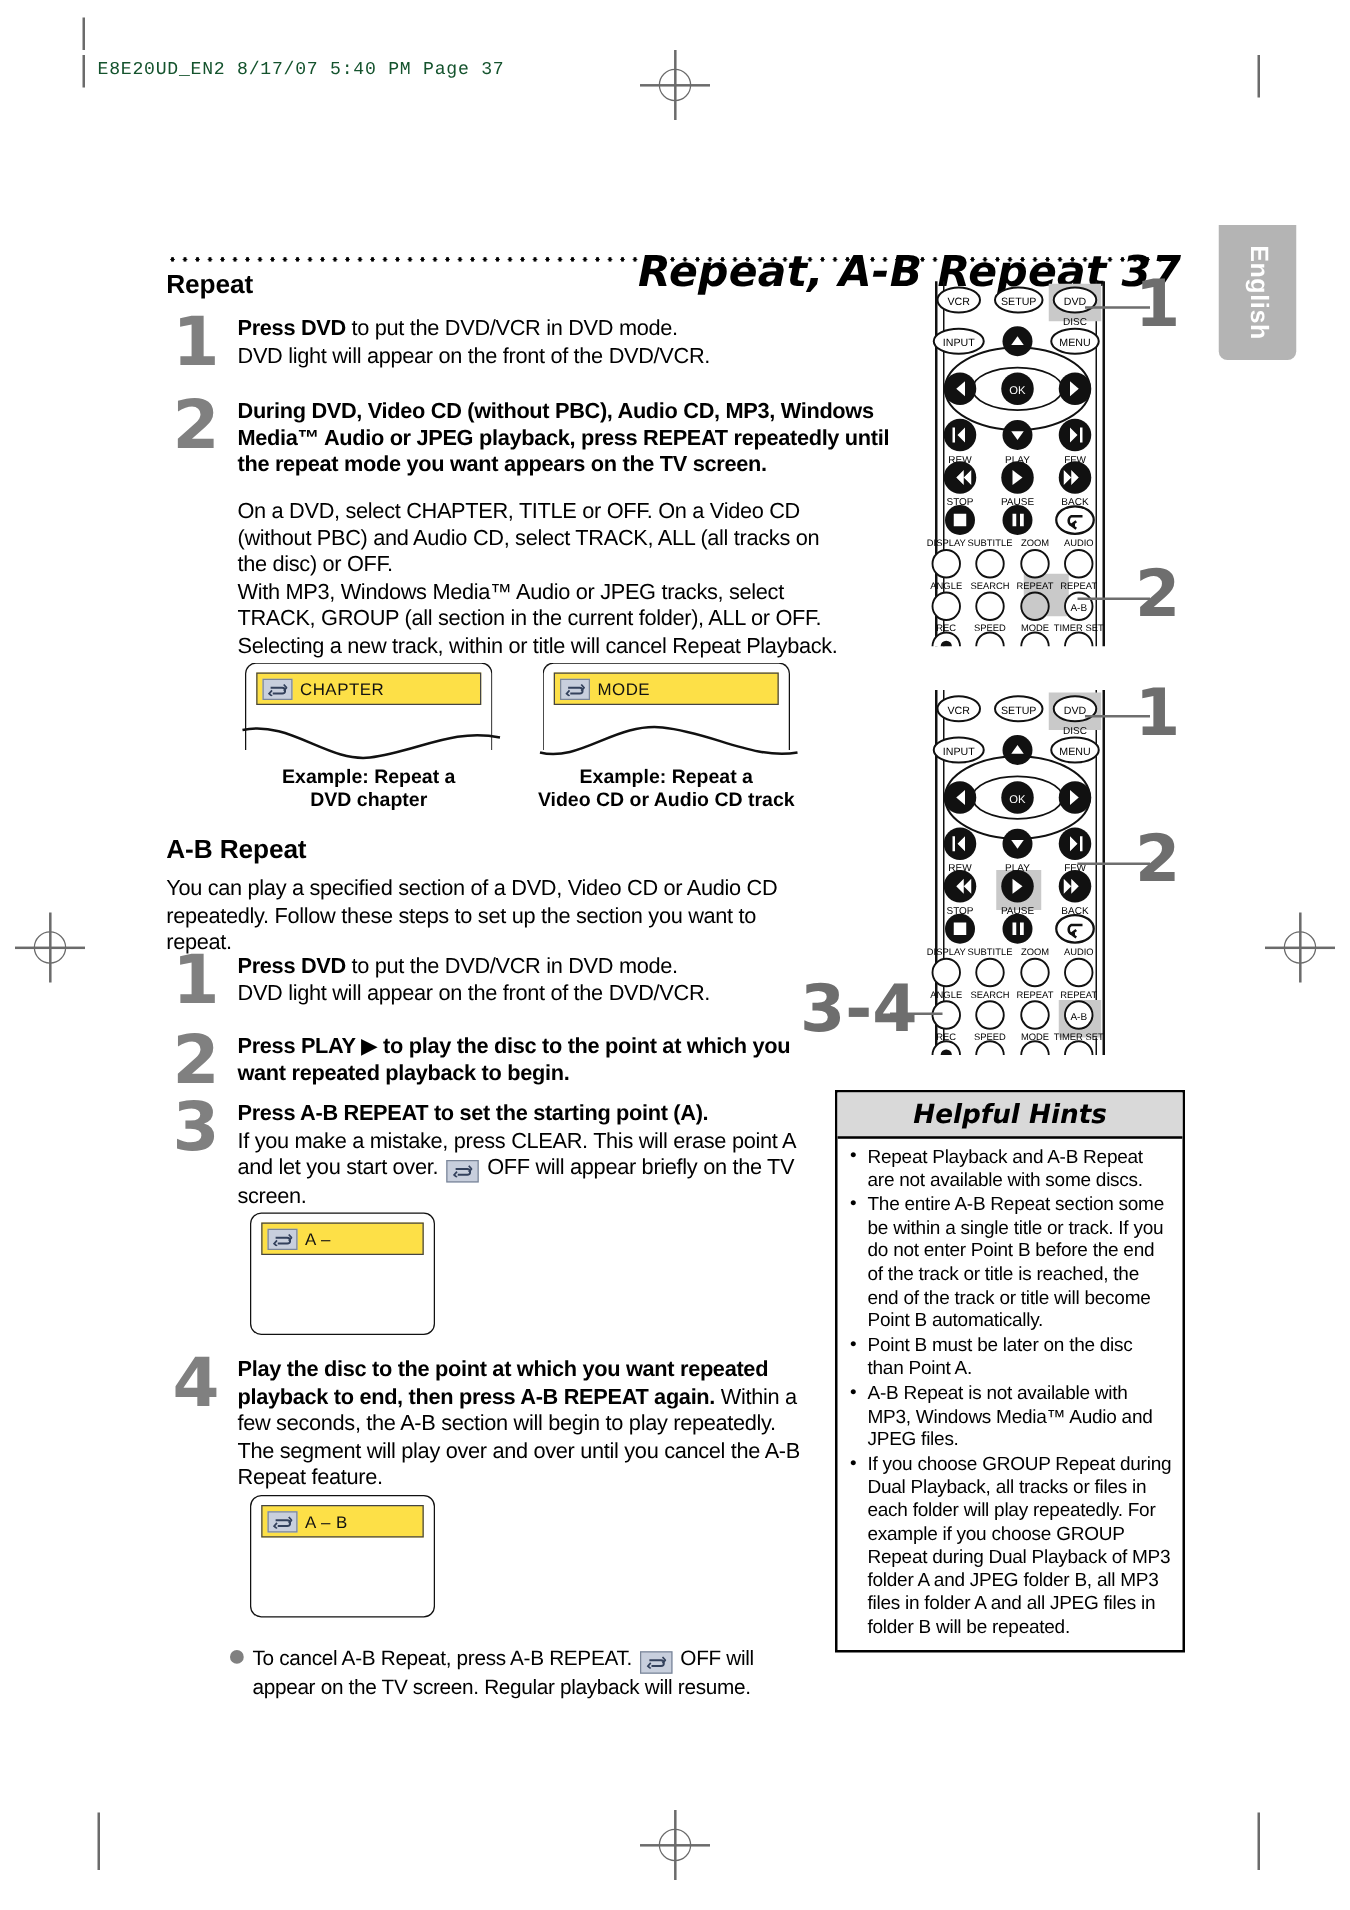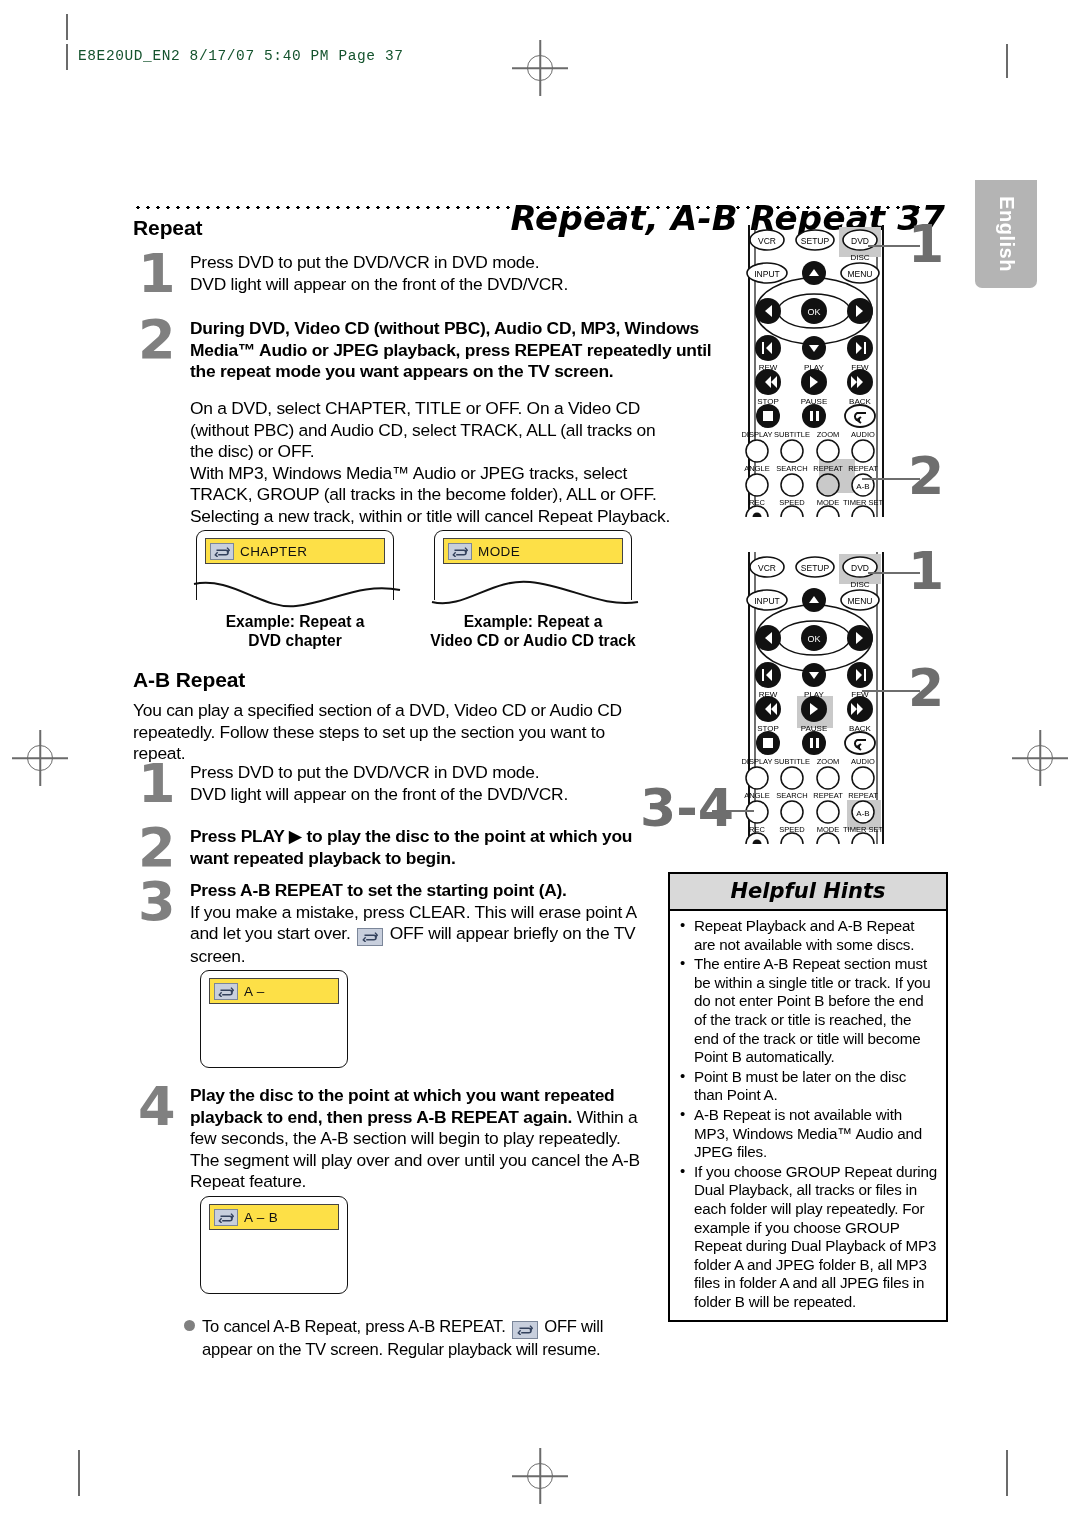--- a/index.html
+++ b/index.html
@@ -28,21 +28,21 @@
 
   
   .engtab{position:absolute;left:975px;top:180px;width:62px;height:108px;background:#b4b4b4;
           border-radius:0 0 7px 7px;}
   .engtab span{position:absolute;left:50%;top:50%;transform:translate(-50%,-50%) rotate(90deg);
           color:#fff;font-weight:bold;font-size:20px;letter-spacing:.5px;white-space:nowrap;}
 
   
   .h2{font-size:21px;font-weight:bold;letter-spacing:-.1px;}
   .body{font-size:17.4px;line-height:21.5px;letter-spacing:-.25px;}
-  .body b{font-weight:normal;}
+  .body b{font-weight:bold;}
   .bold{font-weight:bold;}
 
   
   .step{position:absolute;display:flex;}
   .stepnum{width:52px;flex:0 0 52px;font-size:54px;font-weight:bold;color:#808080;
            line-height:44px;text-align:left;font-family:"DejaVu Sans",sans-serif;}
   .steptxt{flex:1;}
 
   
   .tvbox{position:absolute;}
@@ -136,21 +136,21 @@
   <div class="step" style="left:138px;top:318px;width:580px;">
     <div class="stepnum">2</div>
     <div class="steptxt body bold">During DVD, Video CD (without PBC), Audio CD, MP3, Windows Media™ Audio or JPEG playback, press REPEAT repeatedly until the repeat mode you want appears on the TV screen.</div>
   </div>
 
   <div class="body" style="position:absolute;left:190px;top:398px;width:528px;">
     <div>On a DVD, select CHAPTER, TITLE or OFF. On a Video CD</div>
     <div>(without PBC) and Audio CD, select TRACK, ALL (all tracks on</div>
     <div>the disc) or OFF.</div>
     <div>With MP3, Windows Media™ Audio or JPEG tracks, select</div>
-    <div>TRACK, GROUP (all tracks in the become folder), ALL or OFF.</div>
+    <div>TRACK, GROUP (all section in the current folder), ALL or OFF.</div>
     <div>Selecting a new track, within or title will cancel Repeat Playback.</div>
   </div>
 
   <div class="tvbox cut" style="left:196px;top:530px;width:198px;height:70px;">
     <div class="frame"></div>
     <div class="osd">
       <div class="rpt">
         <svg width="16" height="11" viewBox="0 0 16 11">
             <path d="M2.5 4.2h9.3a2.3 2.3 0 0 1 0 4.6H4.2" fill="none" stroke="#33415c" stroke-width="1.5"></path>
             <path d="M13 1.6l2.3 2.6-2.3 2.4" fill="none" stroke="#33415c" stroke-width="1.4"></path>
@@ -273,21 +273,21 @@
           <path d="M3.6 6.3L1.3 8.9l2.3 2.0" fill="none" stroke="#33415c" stroke-width="1.4"></path>
         </svg>
     </span>
     <span>OFF will appear on the TV screen. Regular playback will resume.</span>
   </div>
 
   <div class="hints">
     <div class="hd">Helpful Hints</div>
     <ul>
       <li>Repeat Playback and A-B Repeat are not available with some discs.</li>
-      <li>The entire A-B Repeat section must be within a single title or track. If you do not enter Point B before the end of the track or title is reached, the end of the track or title will become Point B automatically.</li>
+      <li>The entire A-B Repeat section some be within a single title or track. If you do not enter Point B before the end of the track or title is reached, the end of the track or title will become Point B automatically.</li>
       <li>Point B must be later on the disc than Point A.</li>
       <li>A-B Repeat is not available with MP3, Windows Media™ Audio and JPEG files.</li>
       <li>If you choose GROUP Repeat during Dual Playback, all tracks or files in each folder will play repeatedly. For example if you choose GROUP Repeat during Dual Playback of MP3 folder A and JPEG folder B, all MP3 files in folder A and all JPEG files in folder B will be repeated.</li>
     </ul>
   </div>
 
   <div class="remote" style="left:735px;top:225px;">
     <svg width="162" height="292" viewBox="0 0 162 292">
       <g font-family="Liberation Sans, sans-serif" fill="#000">
 

